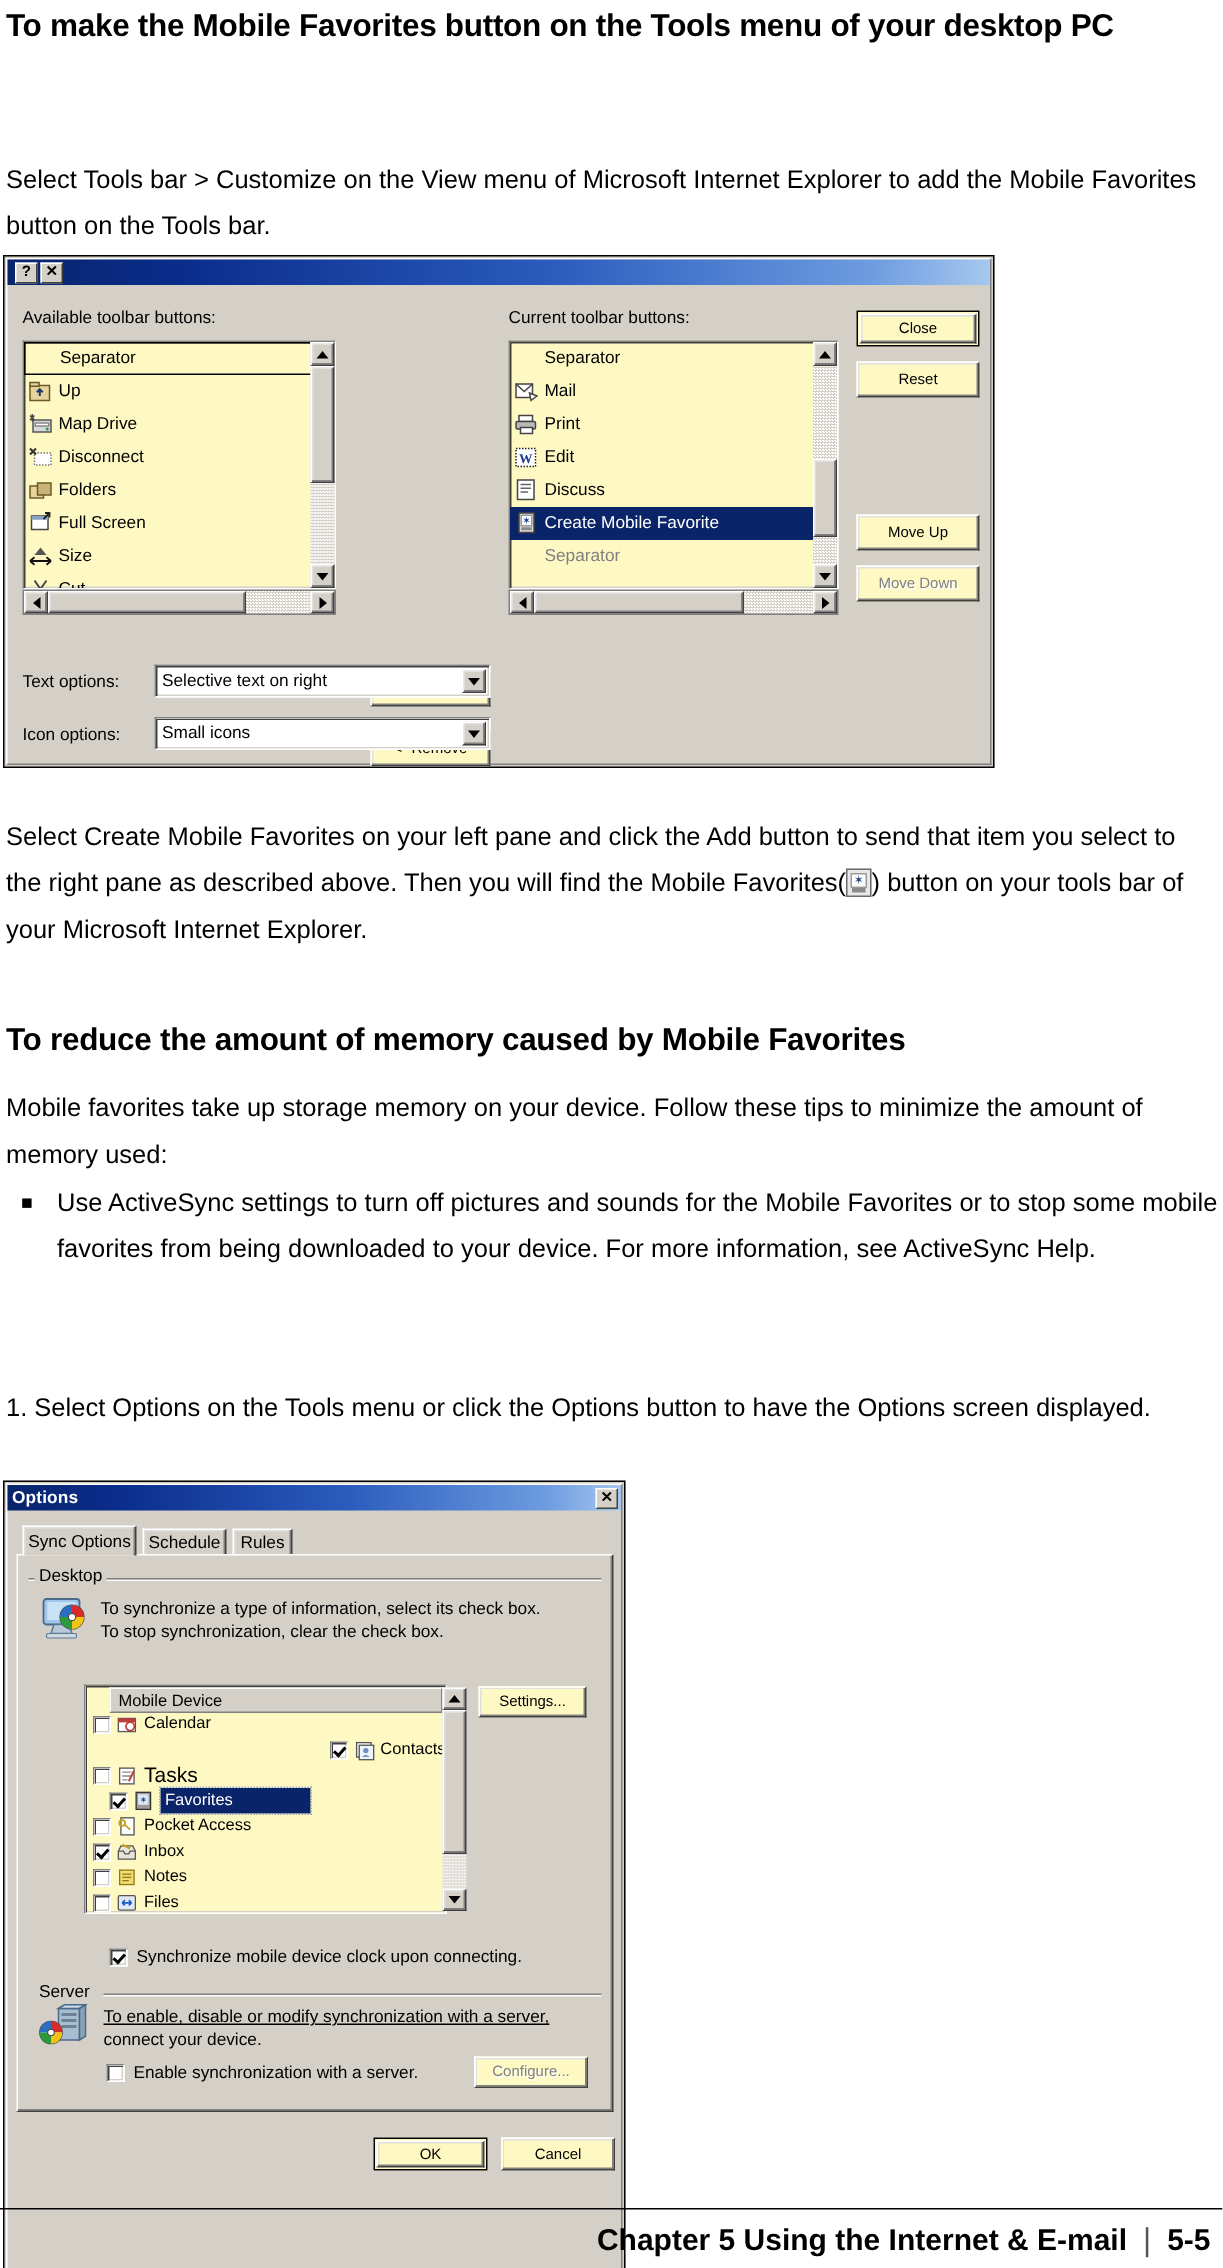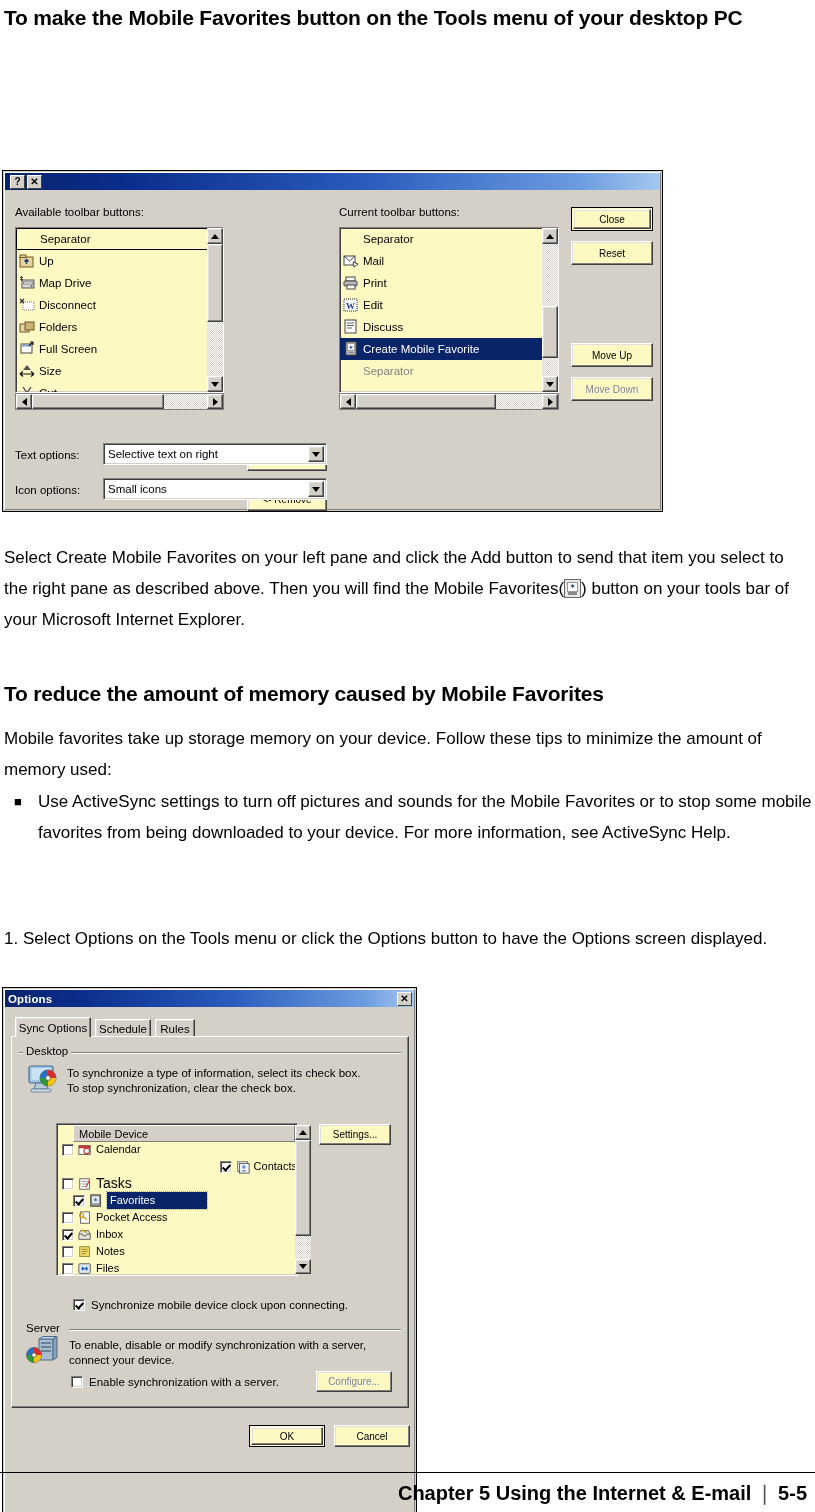--- a/index.html
+++ b/index.html
@@ -202,20 +202,21 @@
   }
   .icobar{position:absolute;left:3px;right:3px;bottom:2px;height:3px;background:#8a8a8a;}
 </style>
 </head>
 <body>
 
 <div class="page">
 
   <h1 class="abs doc-head" style="left:4px;top:4px;width:790px;">To make the Mobile Favorites button on the Tools menu of your desktop PC</h1>
 
+  <p class="abs doc-para" style="left:4px;top:104px;width:806px;">Select Tools bar &gt; Customize on the View menu of Microsoft Internet Explorer to add the Mobile Favorites button on the Tools bar.</p>
 
   <div class="dlg" id="dlg-customize" style="left:2px;top:170px;width:661px;height:342px;">
     <div class="dlg-inner"></div>
 
     <div class="titlebar">
       <div class="tbtn">?</div>
       <div class="tbtn">✕</div>
     </div>
 
     <div class="abs lbl" style="left:12px;top:35px;">Available toolbar buttons:</div>
@@ -571,21 +572,21 @@
         <rect x="16" y="10" width="10" height="2" fill="#6d8196"></rect>
         <rect x="16" y="14" width="10" height="2" fill="#6d8196"></rect>
         <circle cx="9" cy="19" r="7.5" fill="#ffffff" stroke="#444" stroke-width="0.8"></circle>
         <path d="M9 11.5 A7.5 7.5 0 0 1 16.5 19 L9 19 Z" fill="#d92b2b"></path>
         <path d="M16.5 19 A7.5 7.5 0 0 1 9 26.5 L9 19 Z" fill="#f2c313"></path>
         <path d="M9 26.5 A7.5 7.5 0 0 1 1.5 19 L9 19 Z" fill="#2a9a3a"></path>
         <path d="M1.5 19 A7.5 7.5 0 0 1 9 11.5 L9 19 Z" fill="#2a6fc4"></path>
         <circle cx="9" cy="19" r="2.2" fill="#fff" stroke="#444" stroke-width="0.7"></circle>
       </svg>
     </div>
-    <div class="abs lbl" style="left:66px;top:350px;line-height:14px;">To enable, disable or modify synchronization with a server,</div>
+    <div class="abs lbl" style="left:66px;top:350px;line-height:14px;text-decoration:underline;">To enable, disable or modify synchronization with a server,</div>
     <div class="abs lbl" style="left:66px;top:365px;line-height:14px;">connect your device.</div>
 
     <div class="abs" style="left:68px;top:388px;display:flex;align-items:center;gap:6px;">
       <span class="cbx"></span>
       <span class="lbl">Enable synchronization with a server.</span>
     </div>
     <div class="btn disabled" style="left:313px;top:383px;width:76px;height:21px;">
       <span>Configure...</span>
     </div>
 

